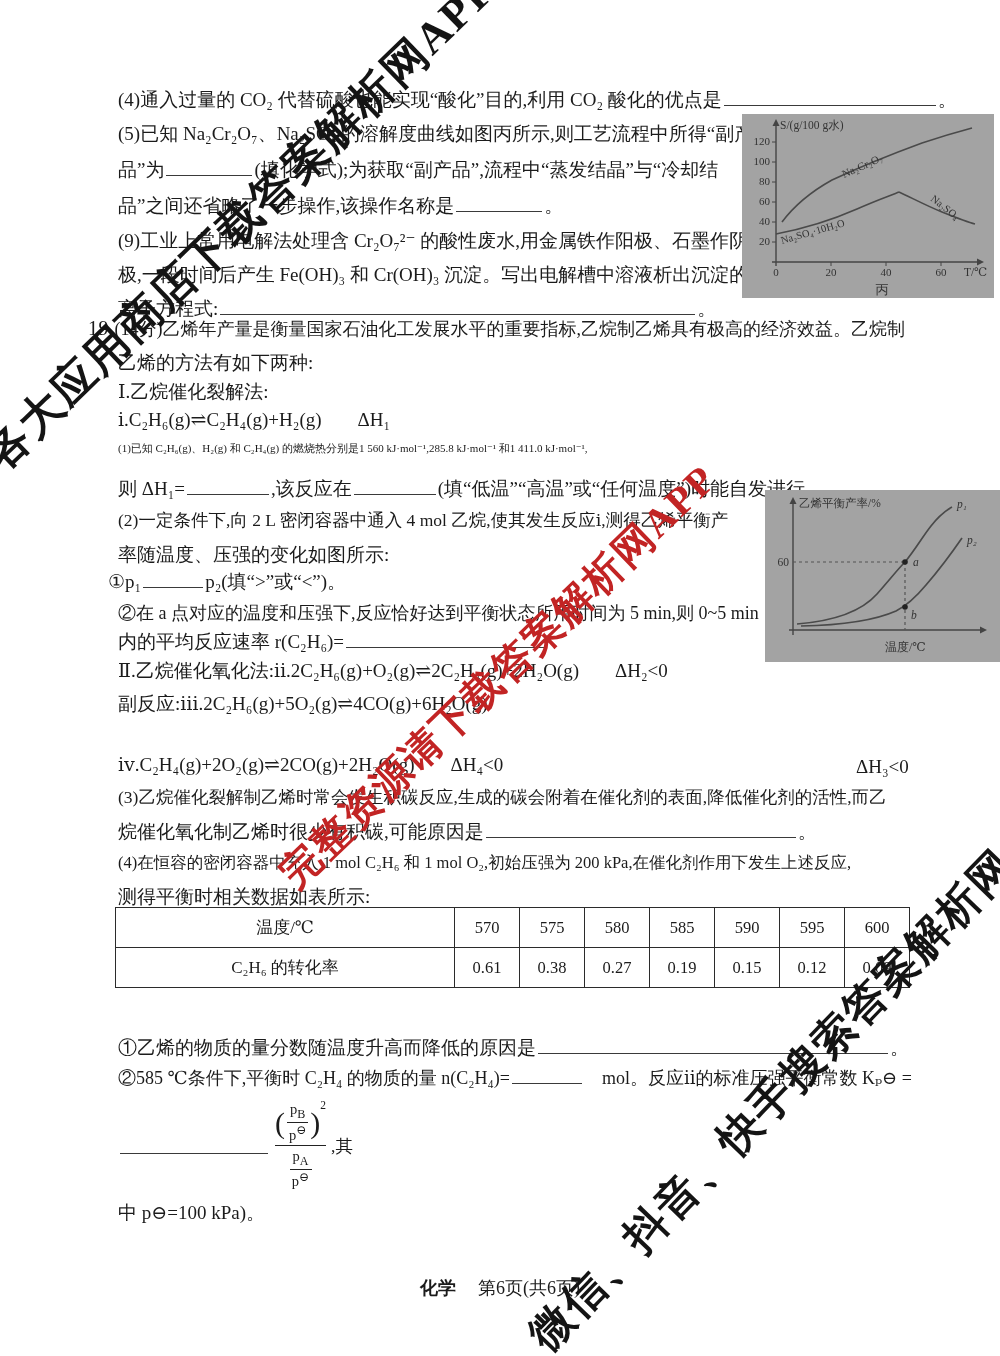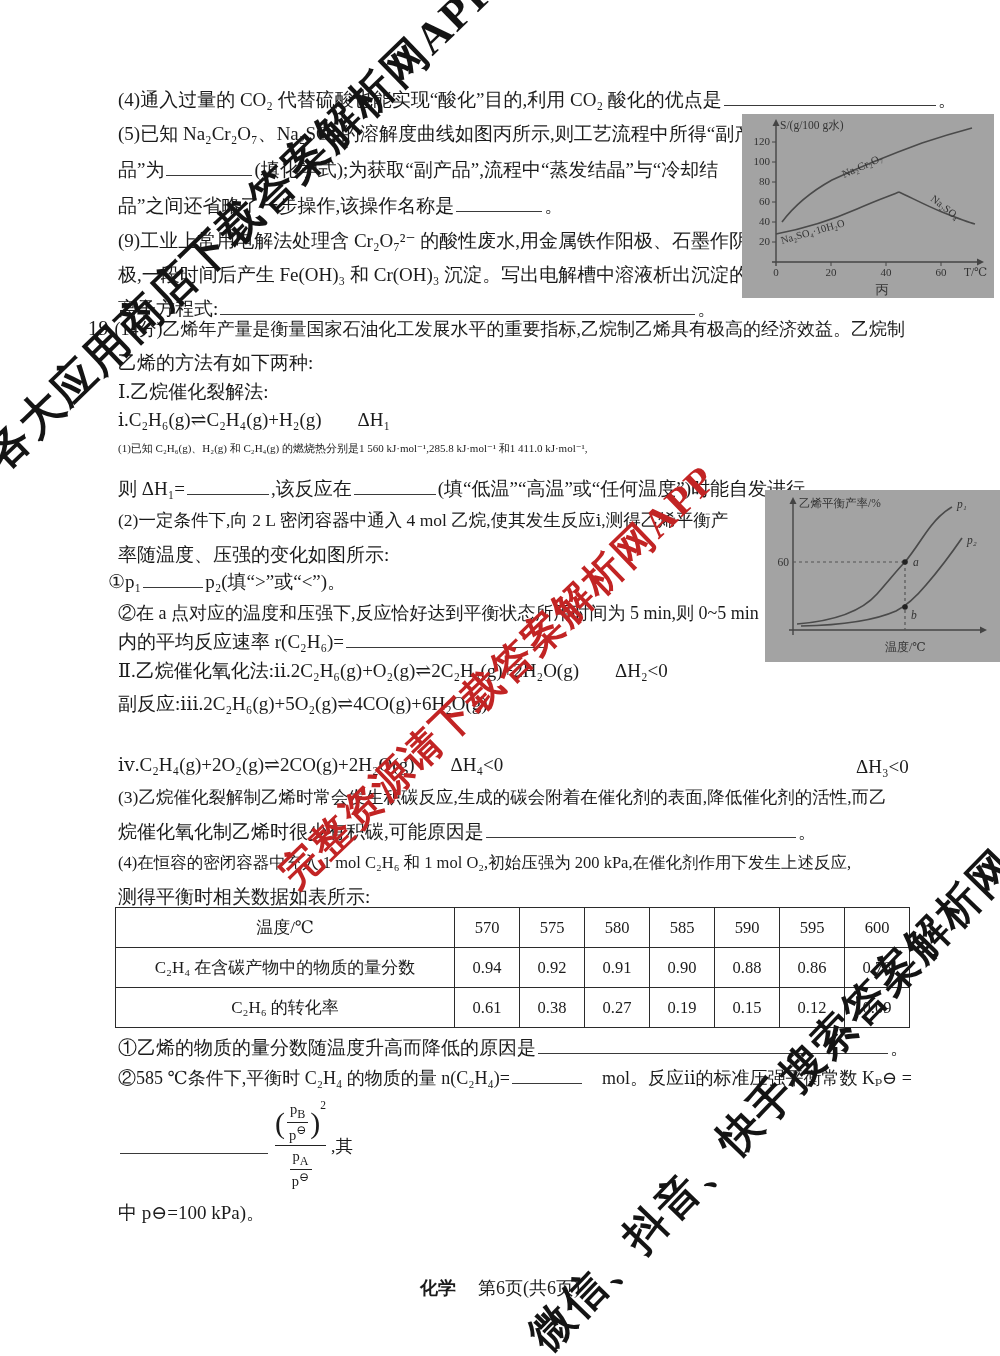--- a/index.html
+++ b/index.html
@@ -175,30 +175,20 @@
     <td class="lbl">温度/℃</td>
     <td class="val">570</td>
     <td class="val">575</td>
     <td class="val">580</td>
     <td class="val">585</td>
     <td class="val">590</td>
     <td class="val">595</td>
     <td class="val">600</td>
   </tr>
   <tr>
-    <td class="lbl">C₂H₄ 在含碳产物中的物质的量分数</td>
-    <td class="val">0.94</td>
-    <td class="val">0.92</td>
-    <td class="val">0.91</td>
-    <td class="val">0.90</td>
-    <td class="val">0.88</td>
-    <td class="val">0.86</td>
-    <td class="val">0.78</td>
-  </tr>
-  <tr>
     <td class="lbl">C₂H₆ 的转化率</td>
     <td class="val">0.61</td>
     <td class="val">0.38</td>
     <td class="val">0.27</td>
     <td class="val">0.19</td>
     <td class="val">0.15</td>
     <td class="val">0.12</td>
     <td class="val">0.09</td>
   </tr>
 </tbody>

